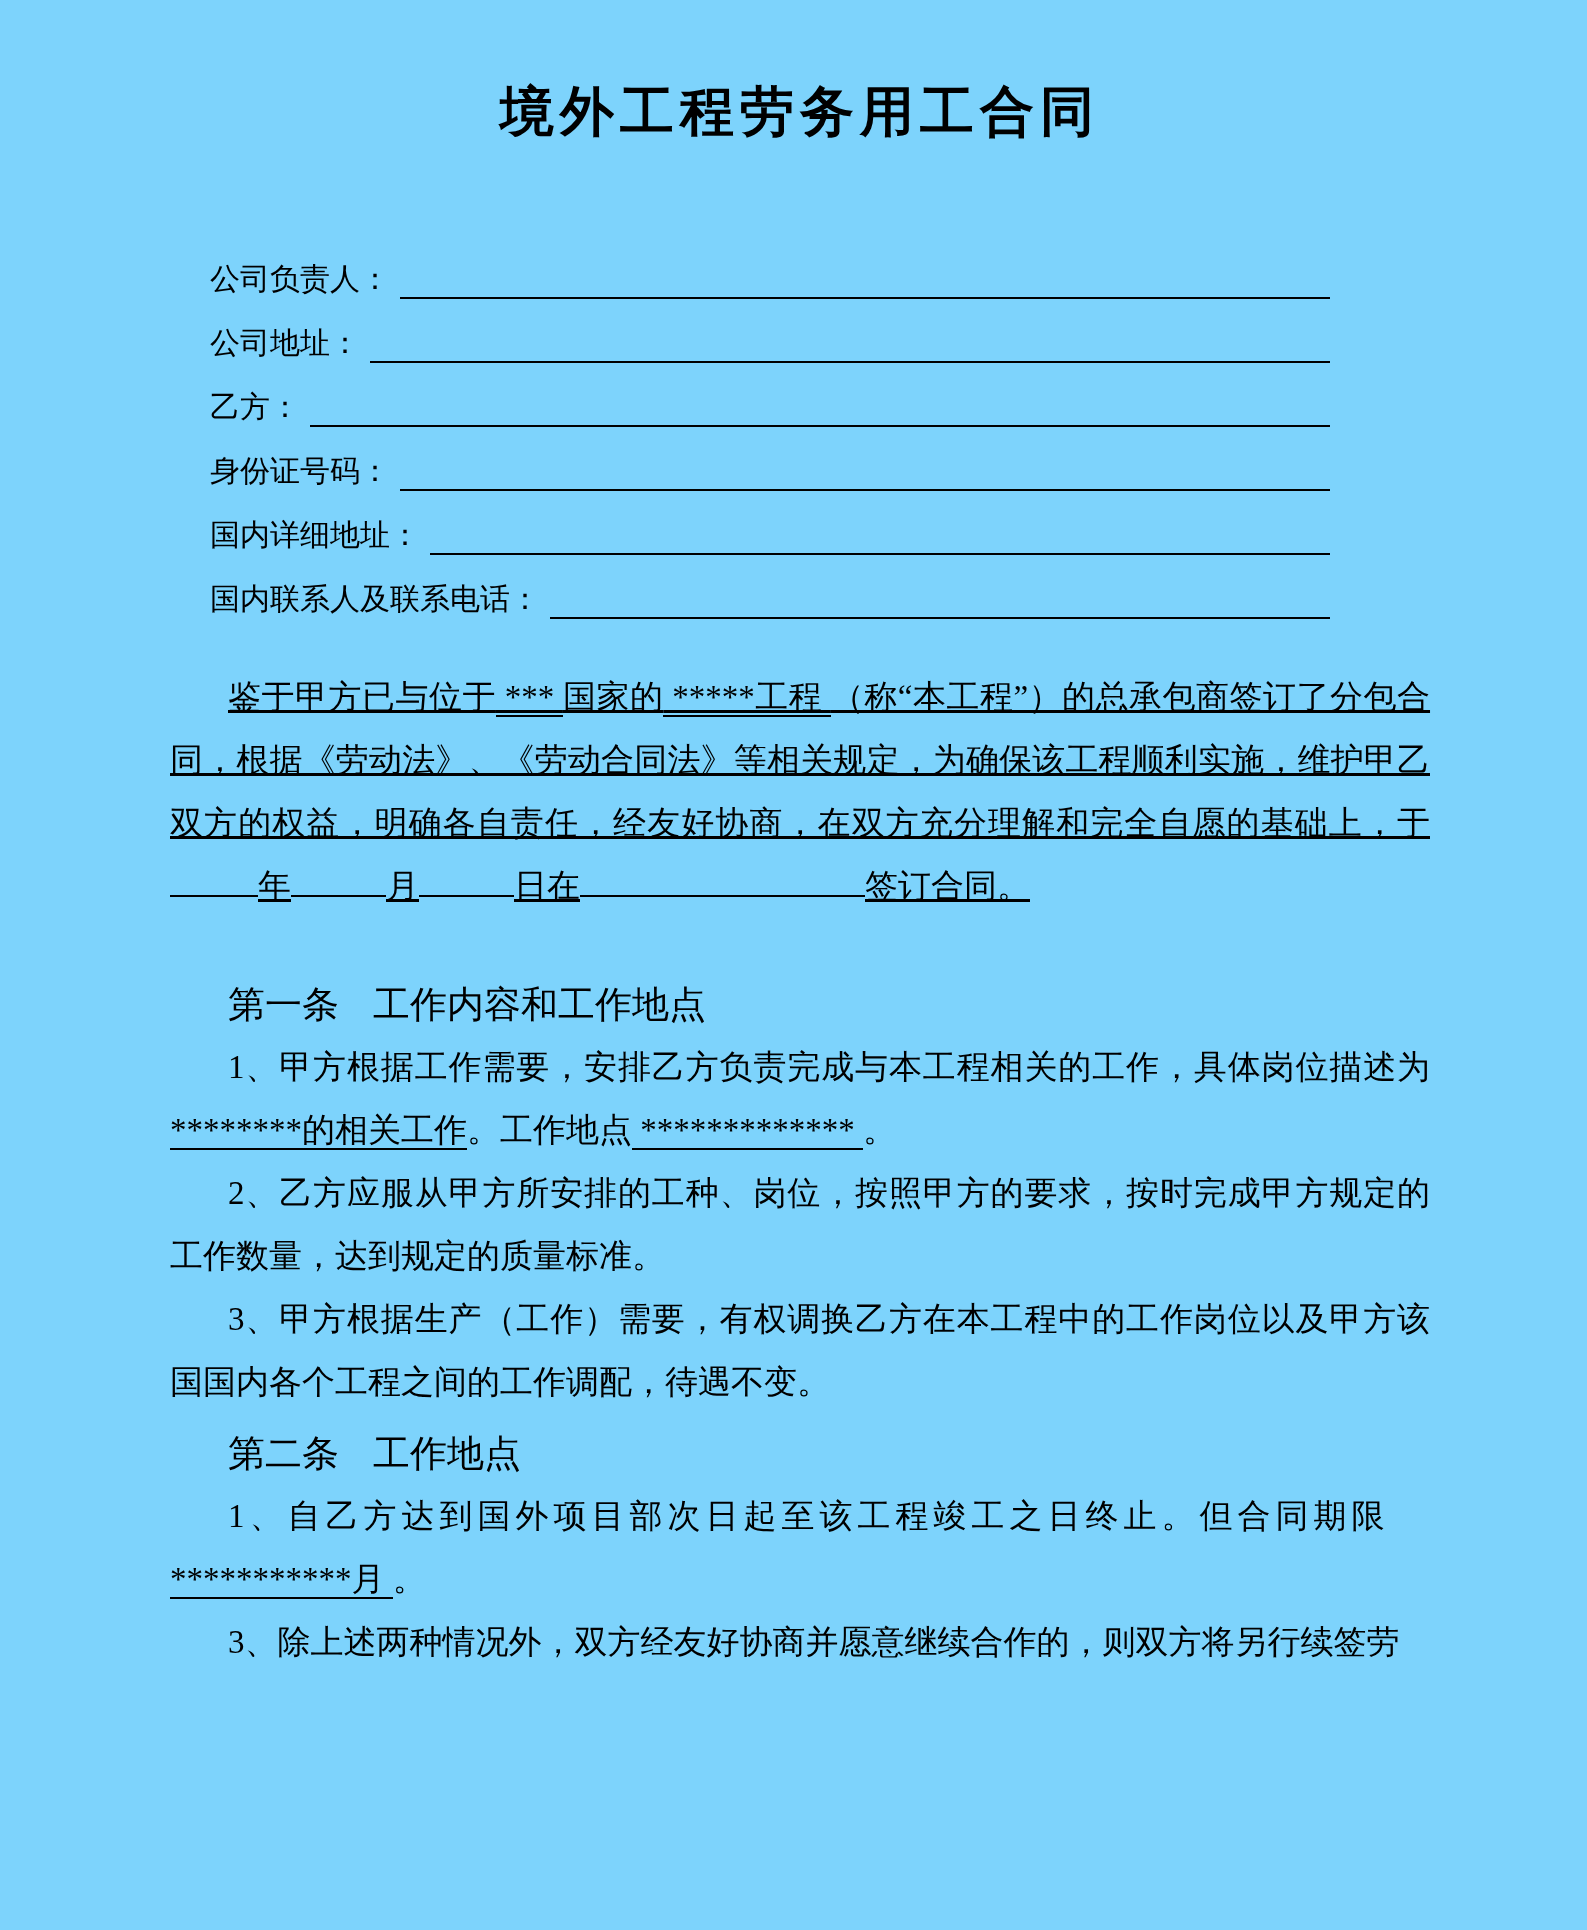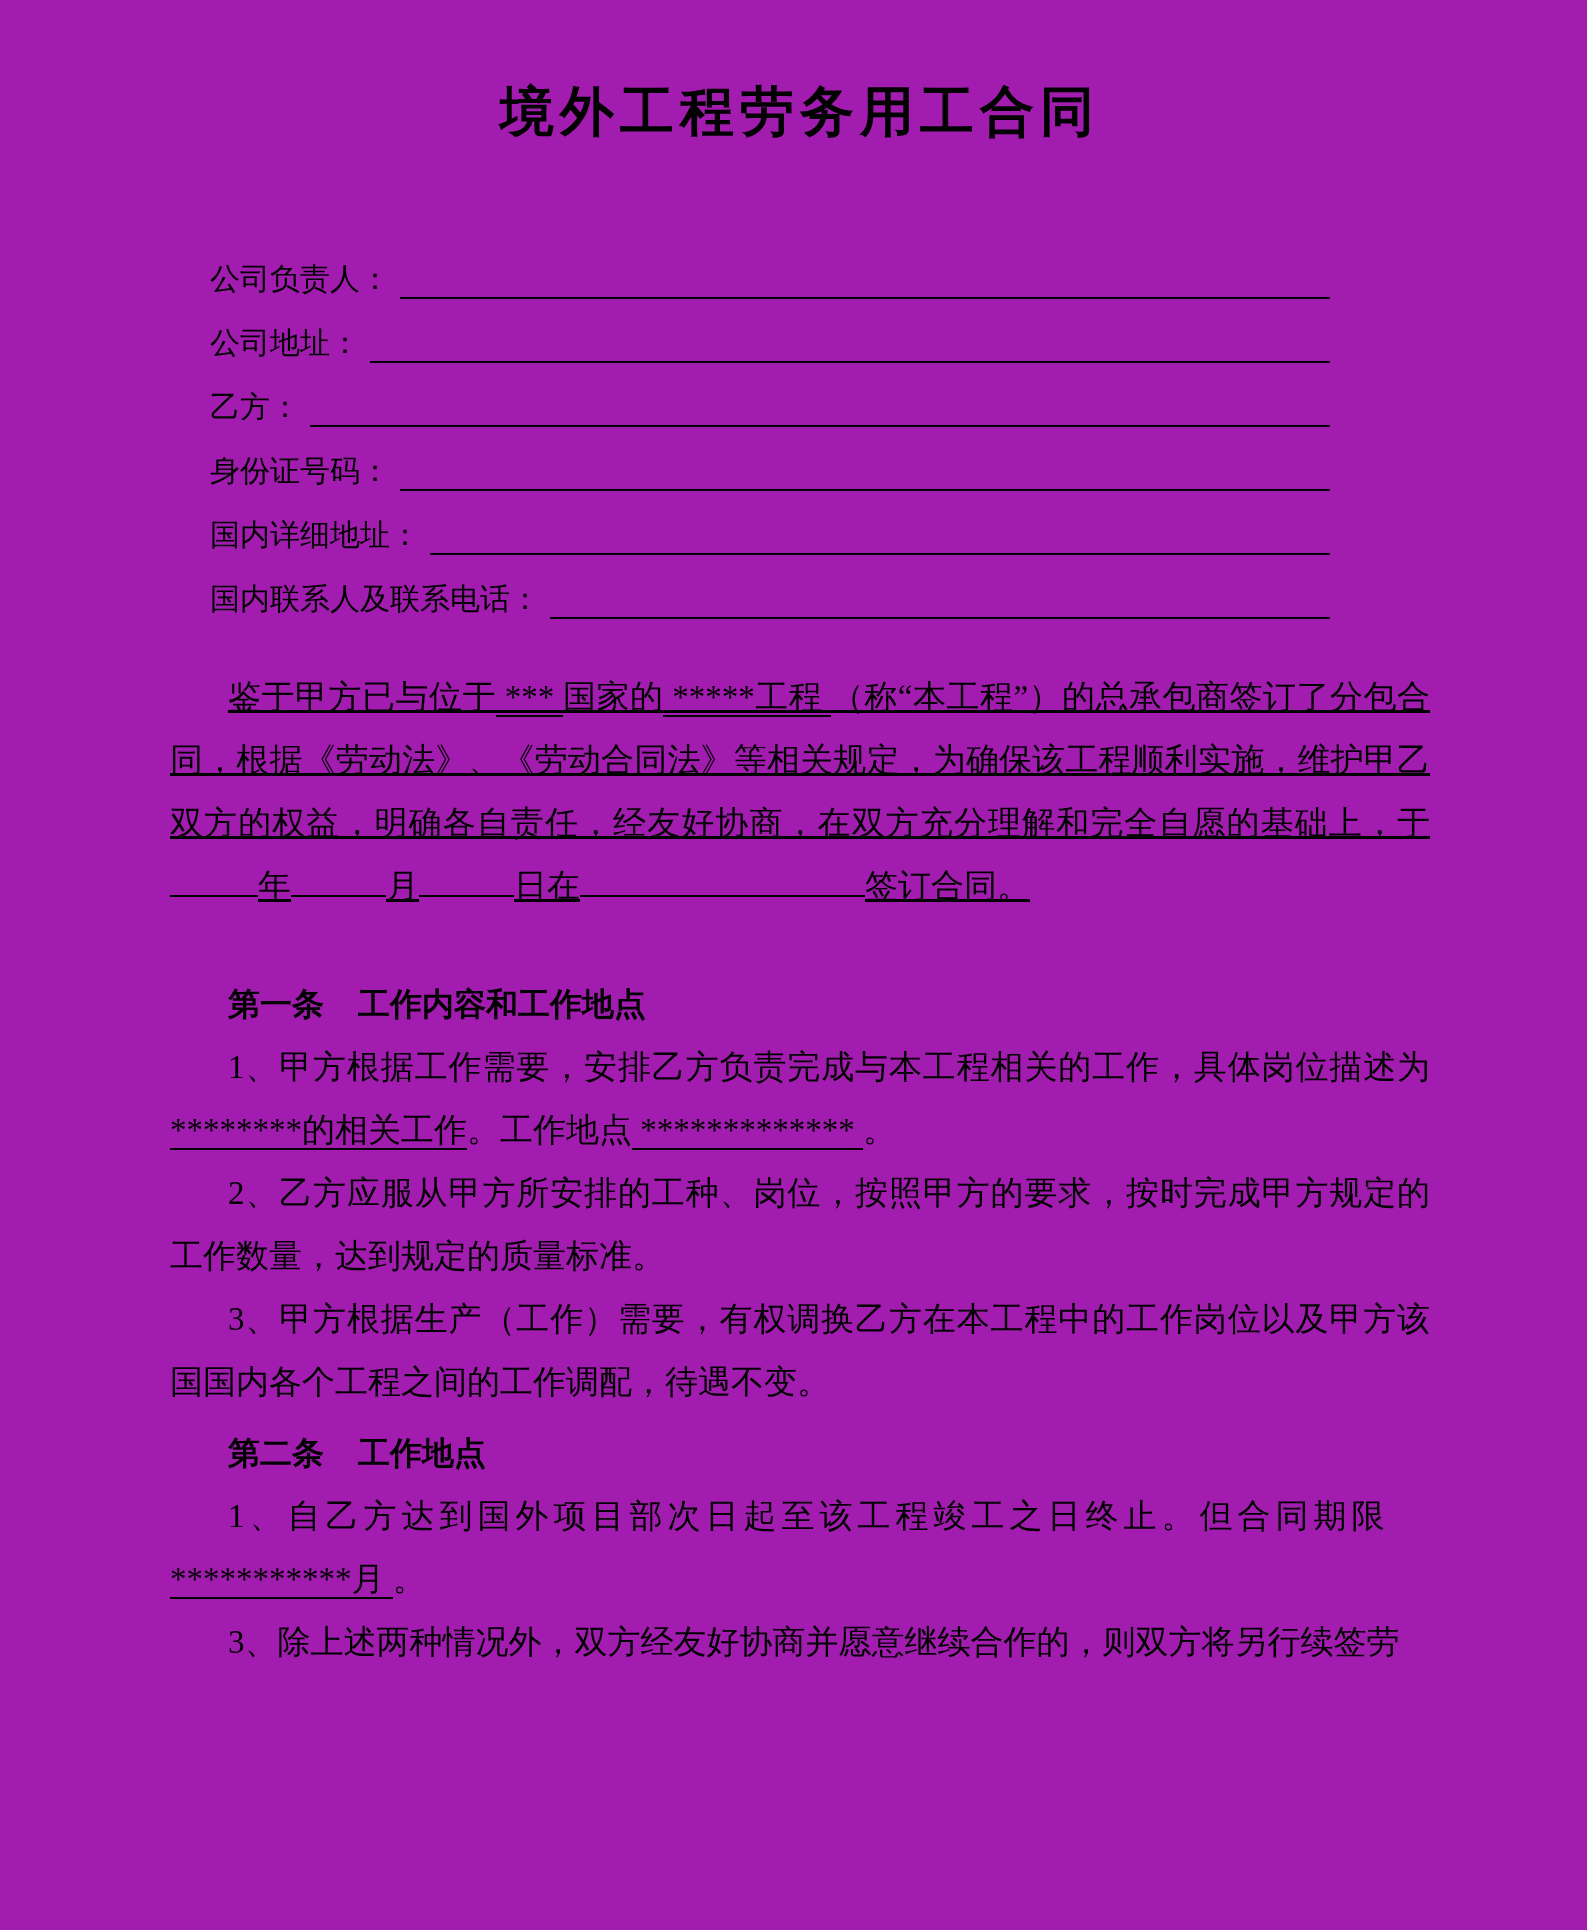--- a/index.html
+++ b/index.html
@@ -1,20 +1,20 @@
 <!DOCTYPE html>
 <html lang="zh"><head>
 <meta charset="utf-8">
 <style>
   html,body{margin:0;padding:0;background:#fff;}
   .page{
     position:relative;
     width:1587px;
     height:1930px;
-    background:#a21caf;
+    background:#7dd3fc;
     color:#000000;
     overflow:hidden;
     font-family:"Liberation Serif","DejaVu Serif",serif;
   }
   .content{
     margin-left:170px;
     width:1260px;
   }
   .doc-title{
     margin:75px 0 0 0;
@@ -47,23 +47,23 @@
   .para{
     margin:0;
     font-size:33px;
     line-height:63px;
     text-align:justify;
     text-indent:58px;
   }
   .intro{margin-top:47px;text-decoration:underline;}
   .heading{
     margin:0;
-    font-size:32px;
+    font-size:37px;
     line-height:63px;
-    font-weight:700;
+    font-weight:400;
     text-indent:58px;
   }
   .h-a1{margin-top:55px;}
   .h-a2{margin-top:8px;}
   .heading .h-name{margin-left:34px;}
   .u{
     border-bottom:2px solid #000;
   }
   .blank{
     display:inline-block;

